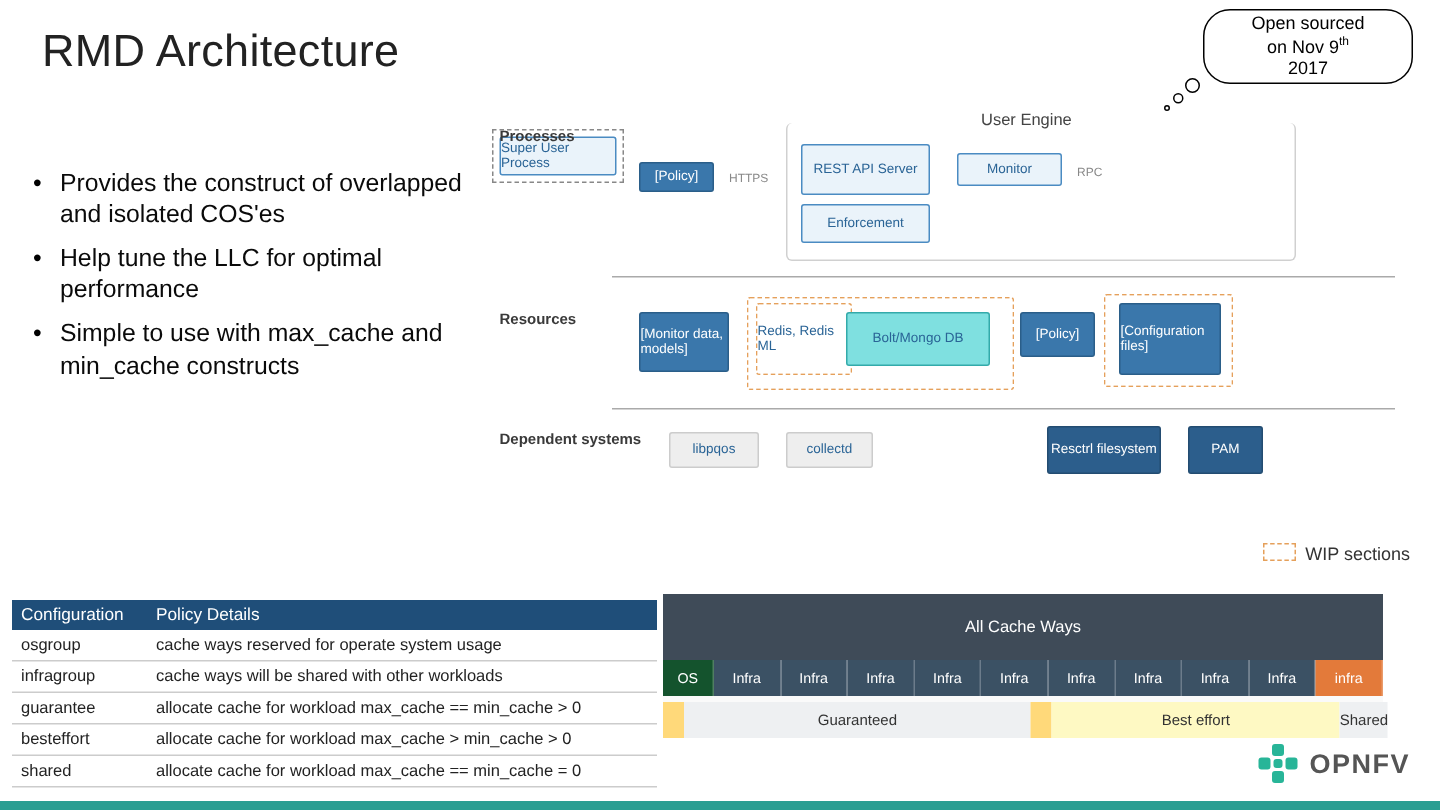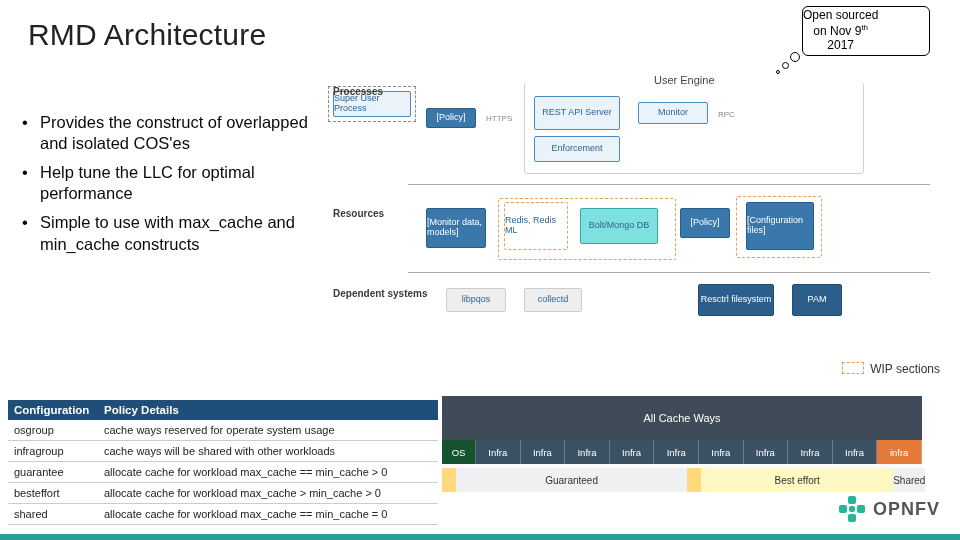--- a/index.html
+++ b/index.html
@@ -1,21 +1,21 @@
 <!DOCTYPE html>
 <html><head>
 <meta charset="utf-8">
 <style>
 *{margin:0;padding:0;box-sizing:border-box;font-family:Arial,Helvetica,sans-serif}
 body{width:960px;height:540px;background:#fff;position:relative;overflow:hidden}
 
 .title{position:absolute;left:28px;top:18px;font-size:30px;color:#222;letter-spacing:.2px}
 
 .cloud{position:absolute;right:30px;top:6px;width:128px;height:58px}
-.cloud-body{border:1px solid #000;border-radius:6px;background:#fff;width:128px;height:50px;display:flex;align-items:center;text-align:center;font-size:12px;line-height:1.15;color:#000}
+.cloud-body{border:1px solid #000;border-radius:18px;background:#fff;width:140px;height:50px;display:flex;align-items:center;justify-content:center;text-align:center;font-size:12px;line-height:1.15;color:#000}
 .cloud-bubbles{position:absolute;left:-20px;top:46px}
 .cloud-bubbles span{position:absolute;border:1px solid #000;border-radius:50%;background:#fff}
 .cb1{width:10px;height:10px;left:8px;top:0}
 .cb2{width:7px;height:7px;left:0;top:10px}
 .cb3{width:4px;height:4px;left:-6px;top:18px}
 .sup{font-size:8px;vertical-align:super}
 
 .bullets{position:absolute;left:18px;top:112px;width:310px}
 .bullets li{list-style:none;margin-bottom:8px;color:#0a0a0a;font-size:16.5px;line-height:1.28;padding-left:22px;position:relative}
 .bullets li::before{content:'•';position:absolute;left:4px;top:0;color:#000}
@@ -37,35 +37,35 @@
 .d-rest{left:206px;top:10px;width:86px;height:34px}
 .d-enf{left:206px;top:50px;width:86px;height:26px}
 .d-mon{left:310px;top:16px;width:70px;height:22px}
 .d-rpc{position:absolute;left:390px;top:24px;font-size:8px;color:#888}
 .d-super{left:430px;top:8px;width:88px;height:36px;border:1px dashed #888;background:#fff}
 .d-super .d-box{position:static;margin:4px;width:78px;height:26px}
 .d-ue{position:absolute;left:196px;top:-4px;width:340px;border:1px solid #d0d0d0;border-radius:4px;height:92px;border-top:0}
 .d-ue-title{position:absolute;left:320px;top:-12px;font-size:11px;color:#444;background:#fff;padding:0 6px}
 .d-mon2{left:98px;top:122px;width:60px;height:40px}
 .d-redis{left:176px;top:116px;width:64px;height:48px}
-.d-bolt{left:252px;top:122px;width:78px;height:36px}
+.d-bolt{left:236px;top:122px;width:96px;height:36px}
 .d-pol2{left:352px;top:122px;width:50px;height:30px}
 .d-conf{left:418px;top:116px;width:68px;height:48px}
 .d-dash1{left:170px;top:112px;width:178px;height:62px;border:1px dashed #e5a05b;background:transparent}
 .d-dash2{left:408px;top:110px;width:86px;height:62px;border:1px dashed #e5a05b;background:transparent}
 .d-lib{left:118px;top:202px;width:60px;height:24px}
 .d-coll{left:196px;top:202px;width:58px;height:24px}
 .d-resctrl{left:370px;top:198px;width:76px;height:32px}
 .d-pam{left:464px;top:198px;width:50px;height:32px}
 
 .wip-legend{position:absolute;right:20px;top:362px;display:flex;align-items:flex-start;gap:6px;font-size:12px;color:#333}
 .wip-box{width:22px;height:12px;border:1px dashed #e5a05b}
 
 .policy-table{position:absolute;left:8px;top:400px;width:430px;border-collapse:collapse;font-size:11px}
-.policy-table th{background:#1f4e79;color:#fff;text-align:left;padding:4px 6px;font-size:11.5px;font-weight:bold}
+.policy-table th{background:#1f4e79;color:#fff;text-align:left;padding:4px 6px;font-size:11.5px;font-weight:normal}
 .policy-table td{padding:4px 6px;border-bottom:1px solid #ccc;color:#222}
 .policy-table tr td:first-child{width:90px}
 
 .cache-diagram{position:absolute;left:442px;top:396px;width:480px;height:100px;font-size:10px}
 .cd-header{background:#3f4b58;color:#fff;text-align:center;padding:16px;font-size:11px}
 .cd-row{display:flex;height:24px}
 .cd-cell{flex:1;display:flex;align-items:center;justify-content:center;color:#fff;font-size:9.5px;border-right:1px solid rgba(255,255,255,.25)}
 .cd-os{background:#14532d;flex:0 0 34px}
 .cd-inf{background:#3b5164}
 .cd-sh{background:#e37a3a}

